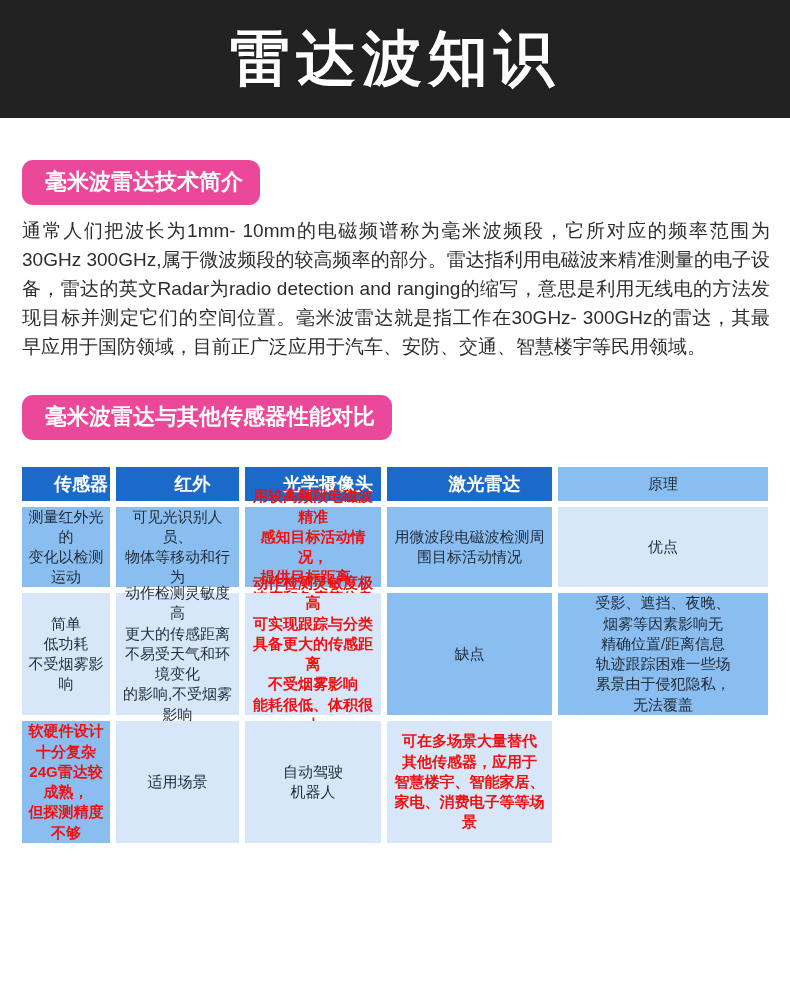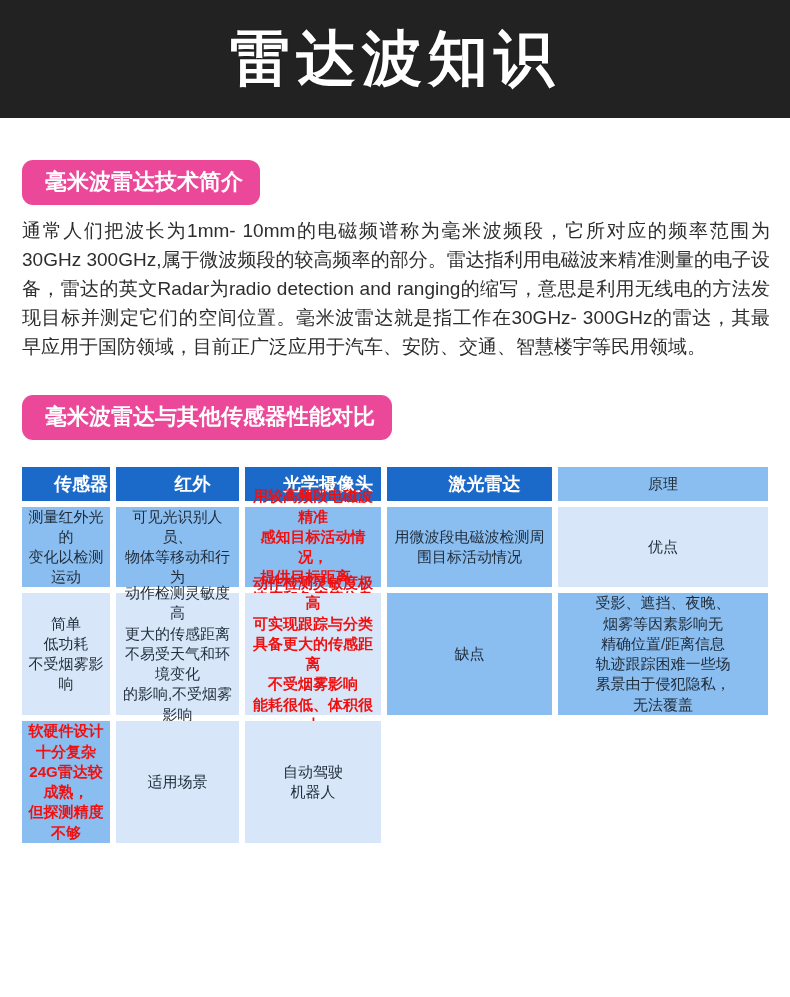--- a/index.html
+++ b/index.html
@@ -129,16 +129,20 @@
 轨迹跟踪困难一些场
 累景由于侵犯隐私，
 无法覆盖</div>
   <div class="cell row-med red">软硬件设计十分复杂
 24G雷达较成熟，
 但探测精度不够</div>
 
   <div class="cell row-light label">适用场景</div>
   <div class="cell row-light">自动驾驶
 机器人</div>
+  <div class="cell row-light red">可在多场景大量替代
+其他传感器，应用于
+智慧楼宇、智能家居、
+家电、消费电子等等场景</div>
 </div>
 
 
 
 
 </body></html>

